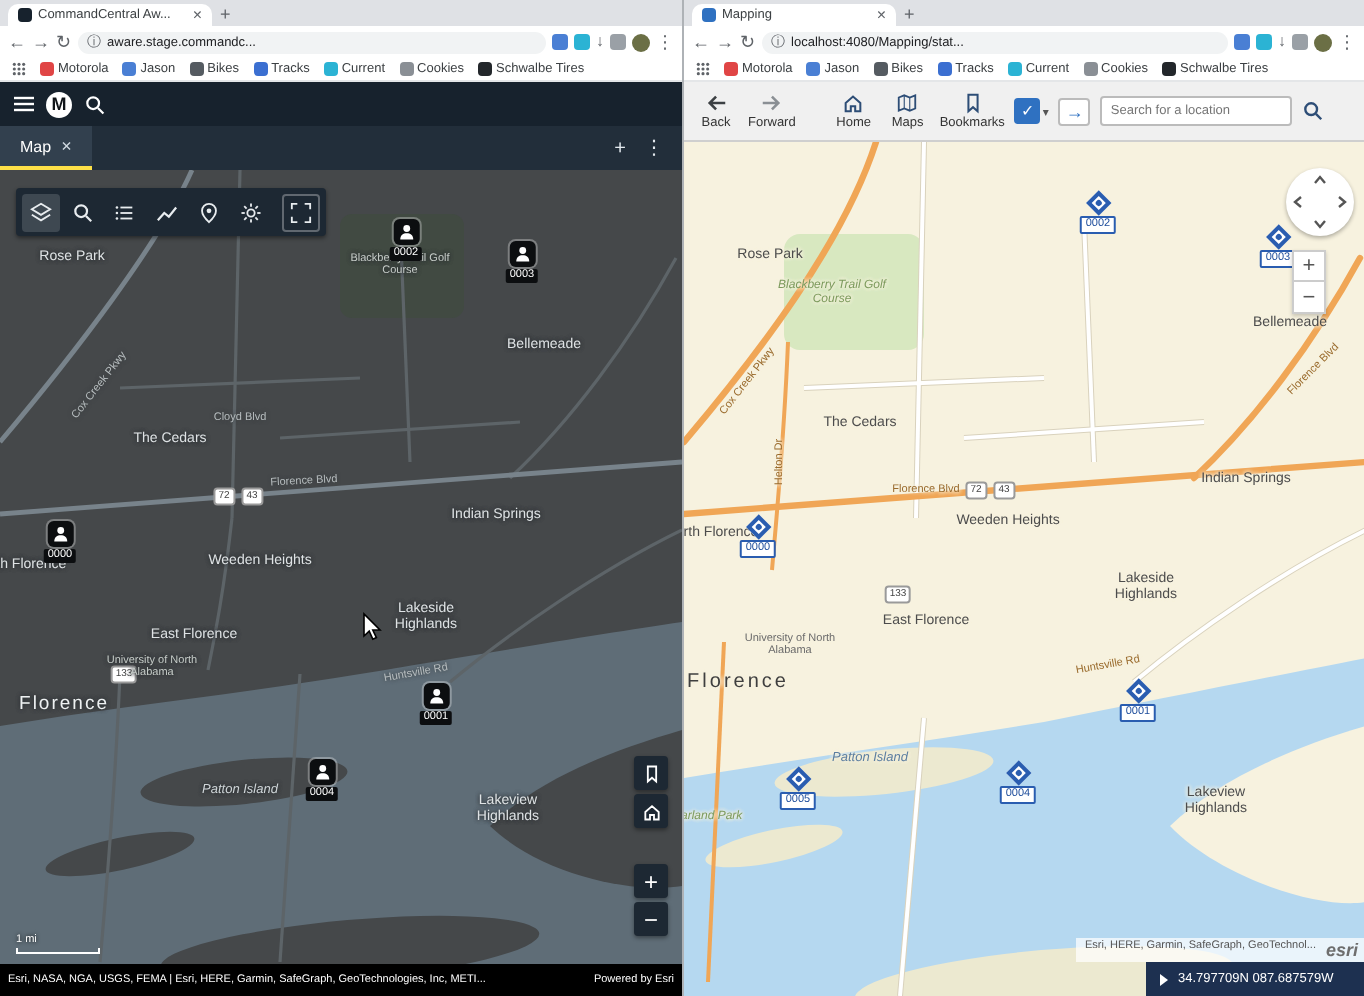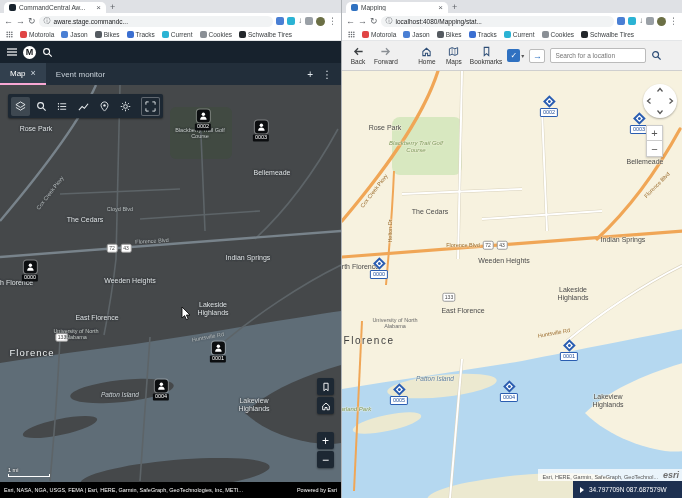--- a/index.html
+++ b/index.html
@@ -29,21 +29,21 @@
   .apps-ic svg{width:7px;height:7px;display:block}
 
   
   .aw-header{height:22px;background:#17222d;display:flex;align-items:center;gap:6px;padding:0 7px;color:#fff}
   .aw-burger svg{width:10px;height:10px;display:block}
   .aw-logo{width:13px;height:13px;border-radius:50%;background:#fff;color:#101418;font-weight:bold;font-size:9px;display:flex;align-items:center;justify-content:center;flex:none}
   .aw-title{font-size:9px;font-weight:bold;letter-spacing:.2px;flex:1}
   .aw-search svg{width:11px;height:11px;display:block}
   .aw-tabs{height:22px;background:#222e3a;display:flex;align-items:stretch;color:#c7d0d8;font-size:8px}
   .aw-tab{display:flex;align-items:center;gap:5px;padding:0 10px}
-  .aw-tab.active{background:#32404e;color:#fff;border-bottom:2px solid #f9a8d4}
+  .aw-tab.active{background:#32404e;color:#fff;border-bottom:2px solid #fde047}
   .aw-x{font-size:9px;color:#cfd8e0}
   .aw-tabs-right{margin-left:auto;display:flex;align-items:center;gap:9px;padding-right:9px;color:#e3e9ee;font-size:10px}
   .aw-map{position:relative;width:341px;height:397px;background:#45484a;overflow:hidden}
   .basemap{position:absolute;inset:0;width:100%;height:100%}
   .aw-toolbar{position:absolute;left:8px;top:9px;height:24px;background:#1d2833;border-radius:2px;display:flex;align-items:center;padding:0 3px;gap:2px;z-index:6;box-shadow:0 1px 2px rgba(0,0,0,.45)}
   .aw-tool{width:19px;height:19px;display:flex;align-items:center;justify-content:center;color:#e8ecef;border-radius:2px}
   .aw-tool.active{background:rgba(255,255,255,.15)}
   .aw-tool.sep{margin-left:4px;box-shadow:0 0 0 1px rgba(255,255,255,.3) inset}
   .aw-tool svg{width:11px;height:11px}
   .aw-side{position:absolute;right:7px;z-index:6;display:flex;flex-direction:column;gap:2px}
@@ -92,21 +92,21 @@
   .tb-search{flex:1;max-width:96px;height:15px;background:#fff;border:1px solid #bbb;border-radius:2px;display:flex;align-items:center;padding:0 4px}
   .tb-search input{border:none;outline:none;width:100%;font-size:6.5px;color:#333;font-family:inherit;background:transparent}
   .tb-mag{color:#2d4d76;display:flex}
   .tb-mag svg{width:11px;height:11px}
   .mp-map{position:relative;width:341px;height:427px;background:#f7f2df;overflow:hidden}
   .mp-nav{position:absolute;right:6px;top:13px;width:34px;height:34px;background:#fff;border-radius:50%;box-shadow:0 1px 2px rgba(0,0,0,.3);z-index:6}
   .mp-nav svg{position:absolute;width:8px;height:8px}
   .mp-zoom{position:absolute;right:20px;top:54px;display:flex;flex-direction:column;z-index:6;box-shadow:0 1px 2px rgba(0,0,0,.2)}
   .mp-zbtn{width:17px;height:16px;background:#fff;border:1px solid #ccc;color:#555;font-size:11px;display:flex;align-items:center;justify-content:center}
   .mp-zbtn + .mp-zbtn{border-top:none}
-  .mp-attr{position:absolute;right:0;bottom:17px;background:rgba(255,255,255,.72);font-size:5.5px;color:#555;padding:1px 4px;display:flex;align-items:flex-end;gap:5px;z-index:6;white-space:nowrap}
+  .mp-attr{position:absolute;right:0;bottom:17px;background:rgba(255,255,255,.72);font-size:5.5px;color:#555;padding:1px 4px;display:flex;align-items:flex-start;gap:5px;z-index:6;white-space:nowrap}
   .esri-logo{font-size:9px;color:#6e6e6e;font-weight:bold;font-style:italic}
   .mp-status{position:absolute;right:0;bottom:0;height:17px;min-width:110px;background:#1d3050;color:#fff;display:flex;align-items:center;gap:5px;padding:0 7px;font-size:6.5px;z-index:7}
   .tri{width:0;height:0;border-left:4px solid #fff;border-top:3px solid transparent;border-bottom:3px solid transparent}
 </style>
 </head>
 <body>
 
 <div class="screen">
 
   <section class="win left">
@@ -195,23 +195,20 @@
             <circle cx="5" cy="5" r="3.2" fill="none" stroke="#fff" stroke-width="1.2"></circle>
             <line x1="7.6" y1="7.6" x2="10.6" y2="10.6" stroke="#fff" stroke-width="1.2"></line>
           </svg>
         </span>
     </header>
 
     <div class="aw-tabs">
       <div class="aw-tab active">
         <span>Map</span>
         <span class="aw-x">×</span>
-      </div>
-      <div class="aw-tab">
-        <span>Event monitor</span>
       </div>
       <div class="aw-tabs-right">
         <span>+</span>
         <span>⋮</span>
       </div>
     </div>
 
     <div class="aw-map" id="aw-map">
       <svg class="basemap" viewBox="0 0 341 397" preserveAspectRatio="none">
         <rect width="341" height="397" fill="#45484a"></rect>

